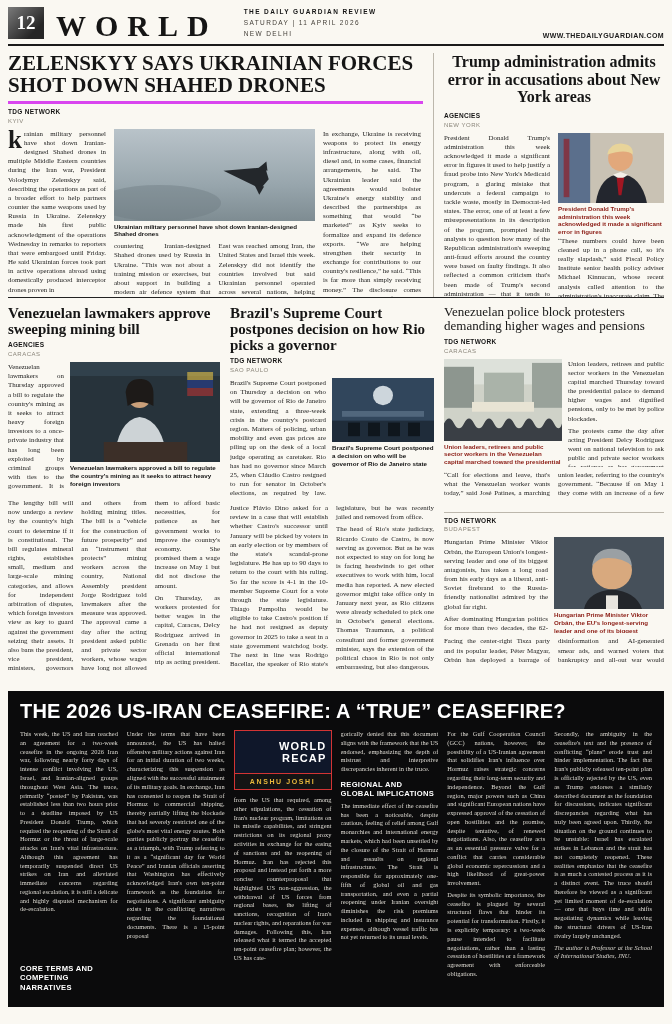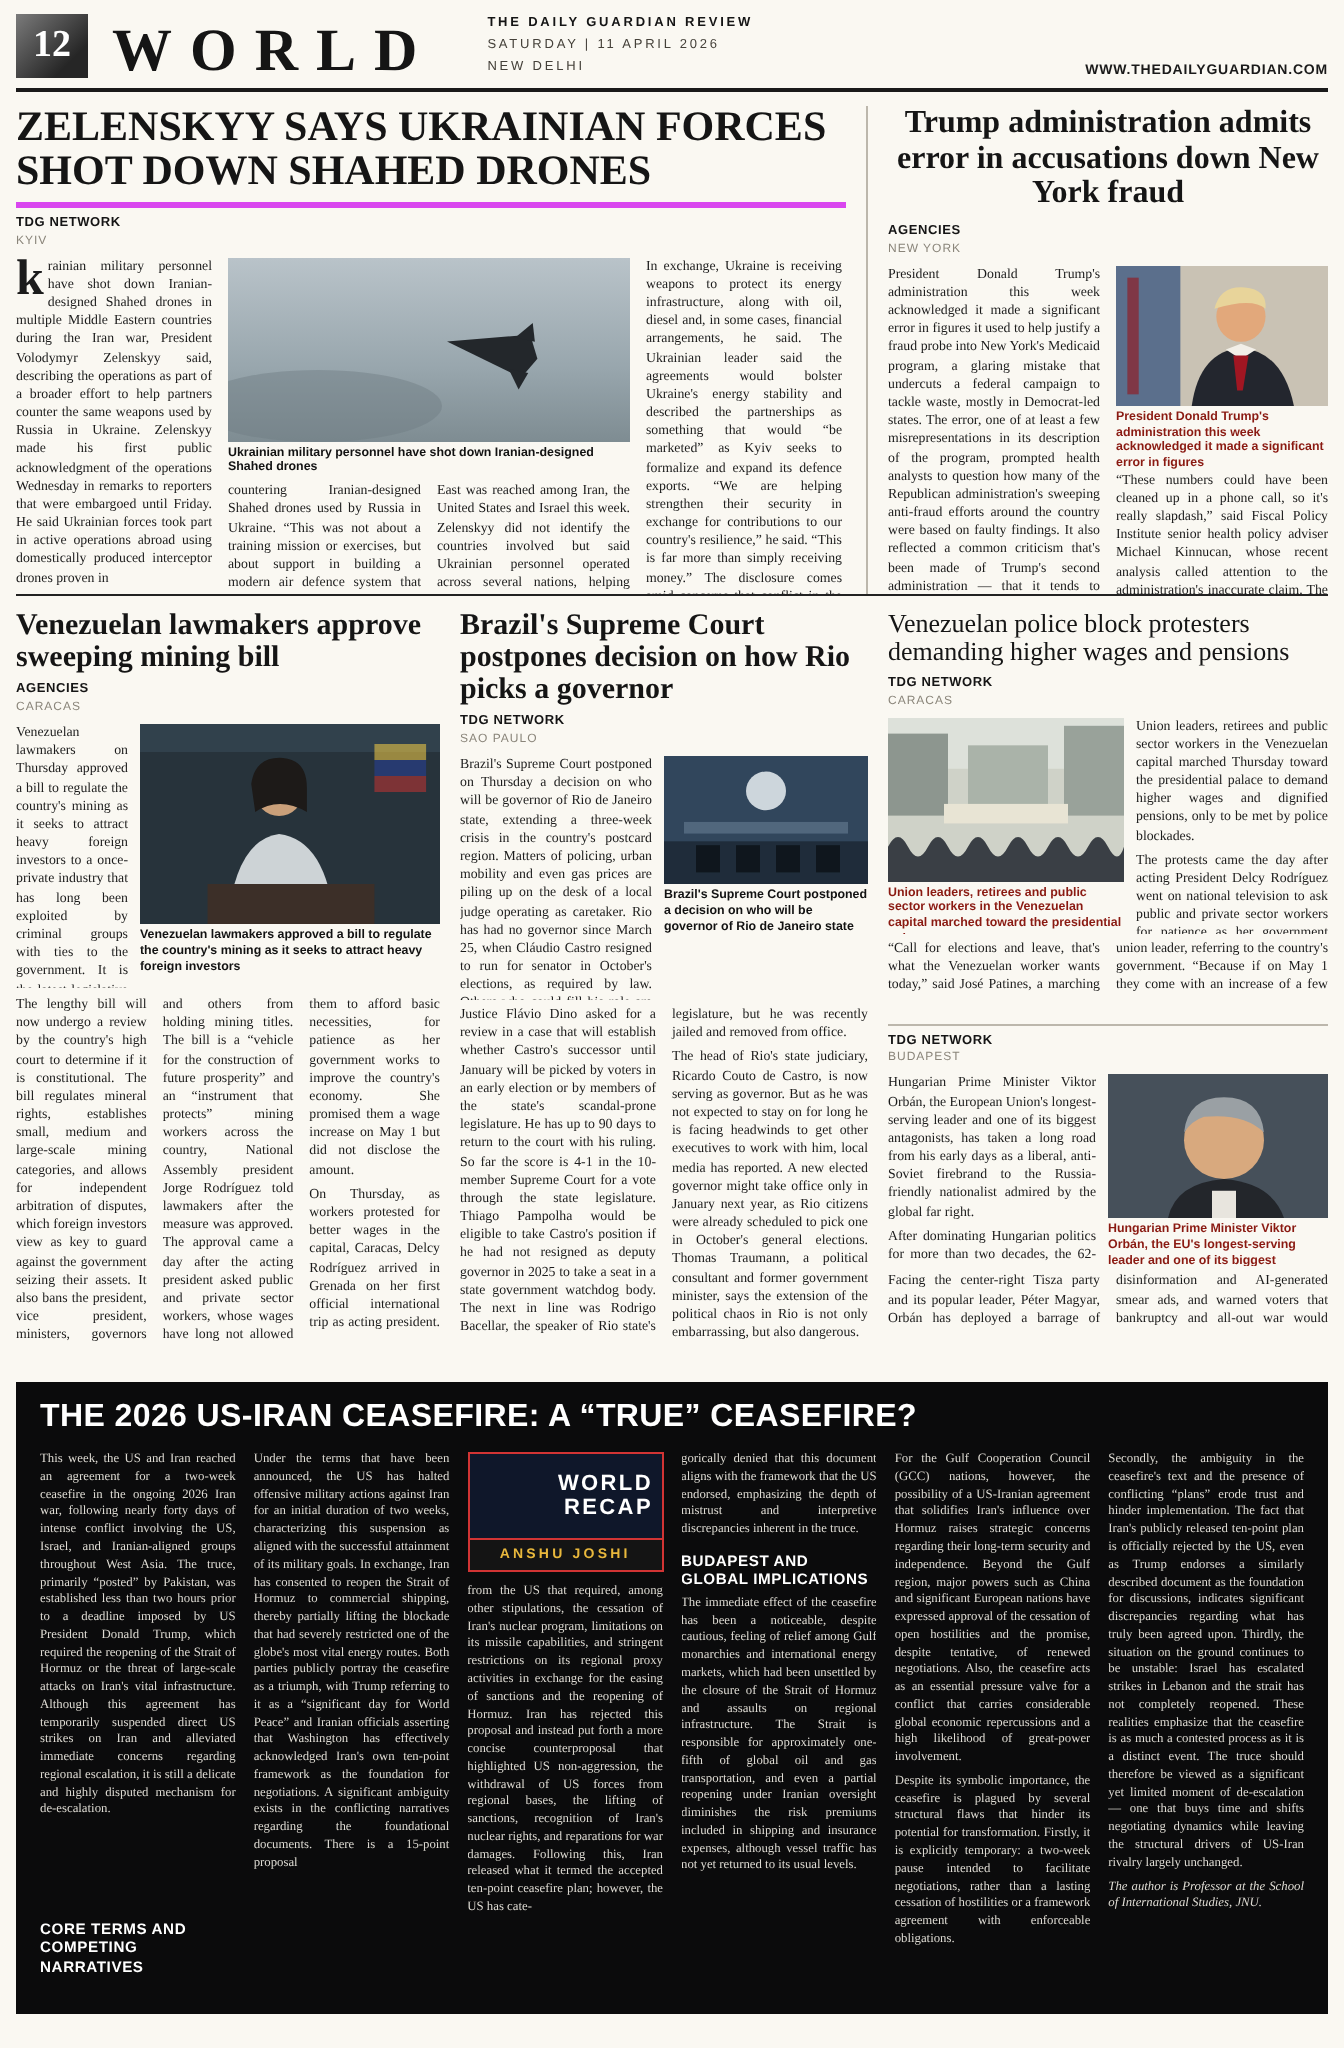--- a/index.html
+++ b/index.html
@@ -60,21 +60,21 @@
   .p-row { display:grid; grid-template-columns:118px 1fr; column-gap:6px; height:108px; overflow:hidden; margin-top:2px; }
   .p-row .photo { height:82px; }
   .p-more { height:36px; overflow:hidden; }
   .stack-rule { border:0; border-top:1px solid #bcb7ac; margin:6px 0 4px; }
   .h-row { display:grid; grid-template-columns:1fr 110px; column-gap:6px; height:96px; overflow:hidden; margin-top:2px; }
   .h-row .photo { height:72px; }
   .h-more { height:34px; overflow:hidden; }
 
   
   .opinion { background:#0b0b0c; color:#e6e3dc; margin-top:5px; padding:10px 12px 8px; height:316px; overflow:hidden; }
-  .op-head { font-family:"Liberation Sans", sans-serif; color:#ffffff; font-size:16px; font-weight:bold;
+  .op-head { font-family:"Liberation Sans", sans-serif; color:#ffffff; font-size:20px; font-weight:bold;
              line-height:1; letter-spacing:0.2px; margin-bottom:9px; }
   .op-grid { display:grid; grid-template-columns:repeat(6,1fr); column-gap:9px; }
   .op-col { height:262px; overflow:hidden; }
   .op-col.flexcol { display:flex; flex-direction:column; }
   .op-col .bt { font-size:6.4px; line-height:1.37; color:#dedbd3; }
   .op-sub { font-family:"Liberation Sans", sans-serif; font-weight:bold; font-size:7.6px; line-height:1.25;
             color:#ffffff; margin:6px 0 3px; letter-spacing:0.3px; }
   .op-sub.bottom { margin-top:auto; margin-bottom:0; }
   .recap { border:1px solid #d23434; margin-bottom:6px; }
   .recap-title { background:#0f172a; color:#fff; text-align:right; font-family:"Liberation Sans", sans-serif;
@@ -135,21 +135,21 @@
             <p class="bt">countering Iranian-designed Shahed drones used by Russia in Ukraine. “This was not about a training mission or exercises, but about support in building a modern air defence system that can actually work,” Zelenskyy said. Ukraine took part in the defensive operations before the tentative ceasefire in the Middle East was reached among Iran, the United States and Israel this week. Zelenskyy did not identify the countries involved but said Ukrainian personnel operated across several nations, helping strengthen their air defence systems. He previously said that 238 Ukrainian experts were deployed in the region.</p>
           </div>
         </div>
         <div class="z-right">
           <p class="bt">In exchange, Ukraine is receiving weapons to protect its energy infrastructure, along with oil, diesel and, in some cases, financial arrangements, he said. The Ukrainian leader said the agreements would bolster Ukraine's energy stability and described the partnerships as something that would “be marketed” as Kyiv seeks to formalize and expand its defence exports. “We are helping strengthen their security in exchange for contributions to our country's resilience,” he said. “This is far more than simply receiving money.” The disclosure comes amid concerns that conflict in the Middle East could divert Western military support away from Ukraine and weaken air defence supplies. But Zelenskyy said partners were continuing to supply missiles for Patriot systems, adding that a new batch had arrived in recent days and that Ukraine was working with all partners to ensure its air defence remains in place. He warned that the coming spring and summer would be difficult for Ukraine, and said he had urged U.S. envoys Steve Witkoff and Jared Kushner to visit Kyiv and proposed a trilateral format with Moscow.</p>
         </div>
       </div>
     </article>
 
     <article class="tcol">
-      <h2 class="t-head">Trump administration admits error in accusations down New York fraud</h2>
+      <h2 class="t-head">Trump administration admits error in accusations about New York areas</h2>
       <div class="byline">
         <span class="org">AGENCIES</span>
         <span class="city">NEW YORK</span>
       </div>
       <div class="t-grid">
         <div>
           <p class="bt">President Donald Trump's administration this week acknowledged it made a significant error in figures it used to help justify a fraud probe into New York's Medicaid program, a glaring mistake that undercuts a federal campaign to tackle waste, mostly in Democrat-led states. The error, one of at least a few misrepresentations in its description of the program, prompted health analysts to question how many of the Republican administration's sweeping anti-fraud efforts around the country were based on faulty findings. It also reflected a common criticism that's been made of Trump's second administration — that it tends to attack first and confirm the facts later.</p>
         </div>
         <div>
           <div class="photo">
@@ -322,21 +322,21 @@
       <div class="op-col">
         <div class="recap">
           <div class="recap-title">WORLD RECAP</div>
           <div class="recap-author">ANSHU JOSHI</div>
         </div>
         <p class="bt">from the US that required, among other stipulations, the cessation of Iran's nuclear program, limitations on its missile capabilities, and stringent restrictions on its regional proxy activities in exchange for the easing of sanctions and the reopening of Hormuz. Iran has rejected this proposal and instead put forth a more concise counterproposal that highlighted US non-aggression, the withdrawal of US forces from regional bases, the lifting of sanctions, recognition of Iran's nuclear rights, and reparations for war damages. Following this, Iran released what it termed the accepted ten-point ceasefire plan; however, the US has cate-</p>
       </div>
 
       <div class="op-col">
         <p class="bt">gorically denied that this document aligns with the framework that the US endorsed, emphasizing the depth of mistrust and interpretive discrepancies inherent in the truce.</p>
-        <h3 class="op-sub">BUDAPEST AND GLOBAL IMPLICATIONS</h3>
+        <h3 class="op-sub">REGIONAL AND GLOBAL IMPLICATIONS</h3>
         <p class="bt">The immediate effect of the ceasefire has been a noticeable, despite cautious, feeling of relief among Gulf monarchies and international energy markets, which had been unsettled by the closure of the Strait of Hormuz and assaults on regional infrastructure. The Strait is responsible for approximately one-fifth of global oil and gas transportation, and even a partial reopening under Iranian oversight diminishes the risk premiums included in shipping and insurance expenses, although vessel traffic has not yet returned to its usual levels.</p>
       </div>
 
       <div class="op-col">
         <p class="bt">For the Gulf Cooperation Council (GCC) nations, however, the possibility of a US-Iranian agreement that solidifies Iran's influence over Hormuz raises strategic concerns regarding their long-term security and independence. Beyond the Gulf region, major powers such as China and significant European nations have expressed approval of the cessation of open hostilities and the promise, despite tentative, of renewed negotiations. Also, the ceasefire acts as an essential pressure valve for a conflict that carries considerable global economic repercussions and a high likelihood of great-power involvement.</p>
         <p class="bt">Despite its symbolic importance, the ceasefire is plagued by several structural flaws that hinder its potential for transformation. Firstly, it is explicitly temporary: a two-week pause intended to facilitate negotiations, rather than a lasting cessation of hostilities or a framework agreement with enforceable obligations.</p>
       </div>
 
       <div class="op-col">
         <p class="bt">Secondly, the ambiguity in the ceasefire's text and the presence of conflicting “plans” erode trust and hinder implementation. The fact that Iran's publicly released ten-point plan is officially rejected by the US, even as Trump endorses a similarly described document as the foundation for discussions, indicates significant discrepancies regarding what has truly been agreed upon. Thirdly, the situation on the ground continues to be unstable: Israel has escalated strikes in Lebanon and the strait has not completely reopened. These realities emphasize that the ceasefire is as much a contested process as it is a distinct event. The truce should therefore be viewed as a significant yet limited moment of de-escalation — one that buys time and shifts negotiating dynamics while leaving the structural drivers of US-Iran rivalry largely unchanged.</p>

